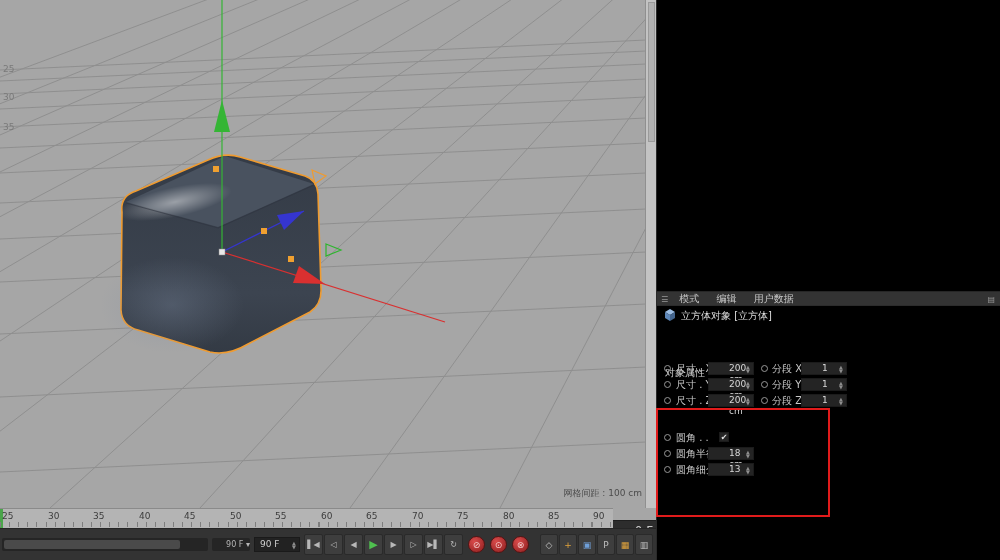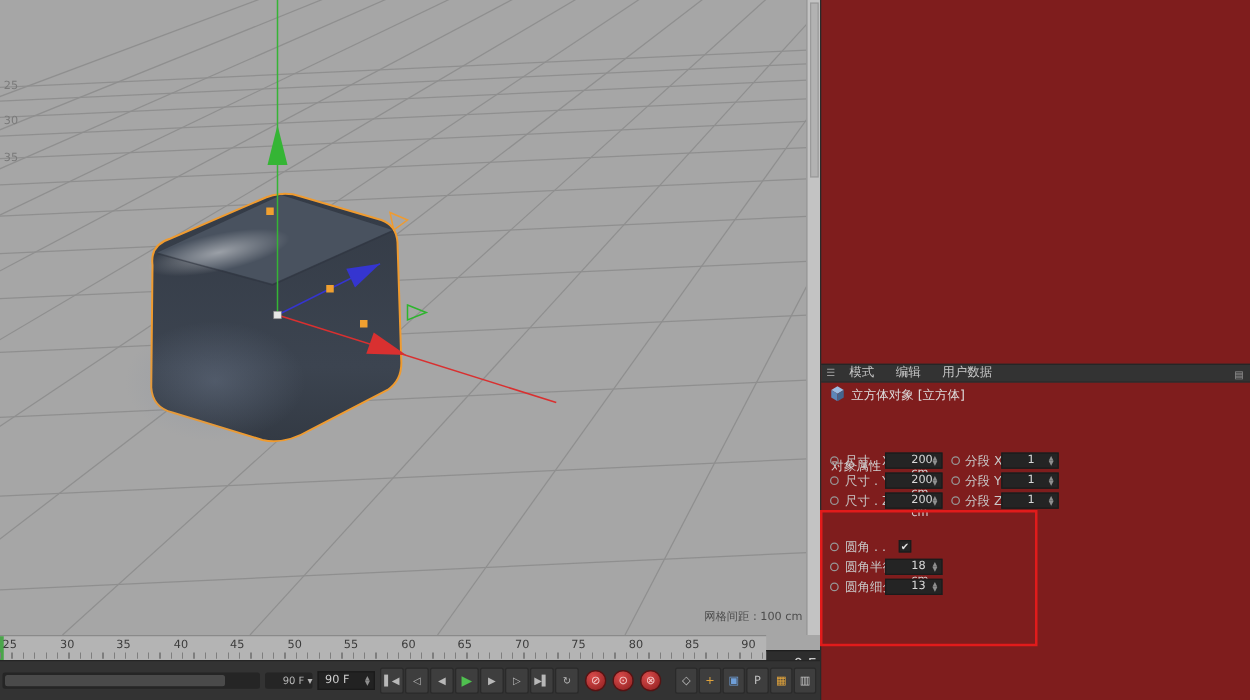--- a/index.html
+++ b/index.html
@@ -41,21 +41,21 @@
   .tbtn.play{color:#4fc04f;font-size:11px;}
   #records{position:absolute;left:468px;top:7px;display:flex;gap:5px;}
   .rec{width:17px;height:17px;border-radius:50%;background:radial-gradient(circle at 35% 30%,#d94b4b,#8d1e1e);
      border:1px solid #551313;color:#f3c9c9;font-size:9px;display:flex;align-items:center;justify-content:center;}
   #miscbtns{position:absolute;left:540px;top:5px;display:flex;gap:1px;}
   .mbtn{width:18px;height:21px;background:#3e3e3e;border:1px solid #2a2a2a;border-radius:2px;
      font-size:9px;display:flex;align-items:center;justify-content:center;}
   .c-gray{color:#c0c0c0;} .c-orange{color:#e0a33c;} .c-blue{color:#6f9fd8;}
 
   
-  #panel{left:656px;top:0;width:344px;height:560px;background:#7f1d1d;border-left:1px solid #2a2a2a;text-decoration:underline;}
+  #panel{left:656px;top:0;width:344px;height:560px;background:#000000;border-left:1px solid #2a2a2a;text-decoration:underline;}
   #panel-menu{position:absolute;left:0;top:291px;width:100%;height:15px;background:#333;
      border-top:1px solid #262626;border-bottom:1px solid #2c2c2c;color:#c8c8c8;font-size:10px;line-height:13px;}
   #panel-menu .mi{display:inline-block;margin-right:14px;}
   #panel-menu .hamb{display:inline-block;margin:0 8px 0 4px;color:#999;font-size:8px;}
   #panel-menu .opts{position:absolute;right:5px;top:1px;color:#999;font-size:8px;}
   #obj-title{position:absolute;left:0;top:308px;width:100%;height:17px;color:#dedede;font-size:10px;line-height:16px;}
   #obj-title svg{vertical-align:-2px;margin:0 5px 0 6px;}
   #tabs{position:absolute;left:6px;top:326px;height:16px;display:flex;gap:1px;}
   .tab{padding:0 15px;background:#464646;color:#d6d6d6;font-size:10px;line-height:16px;white-space:nowrap;}
   .tab.sel{background:#3d5c93;color:#fff;}

